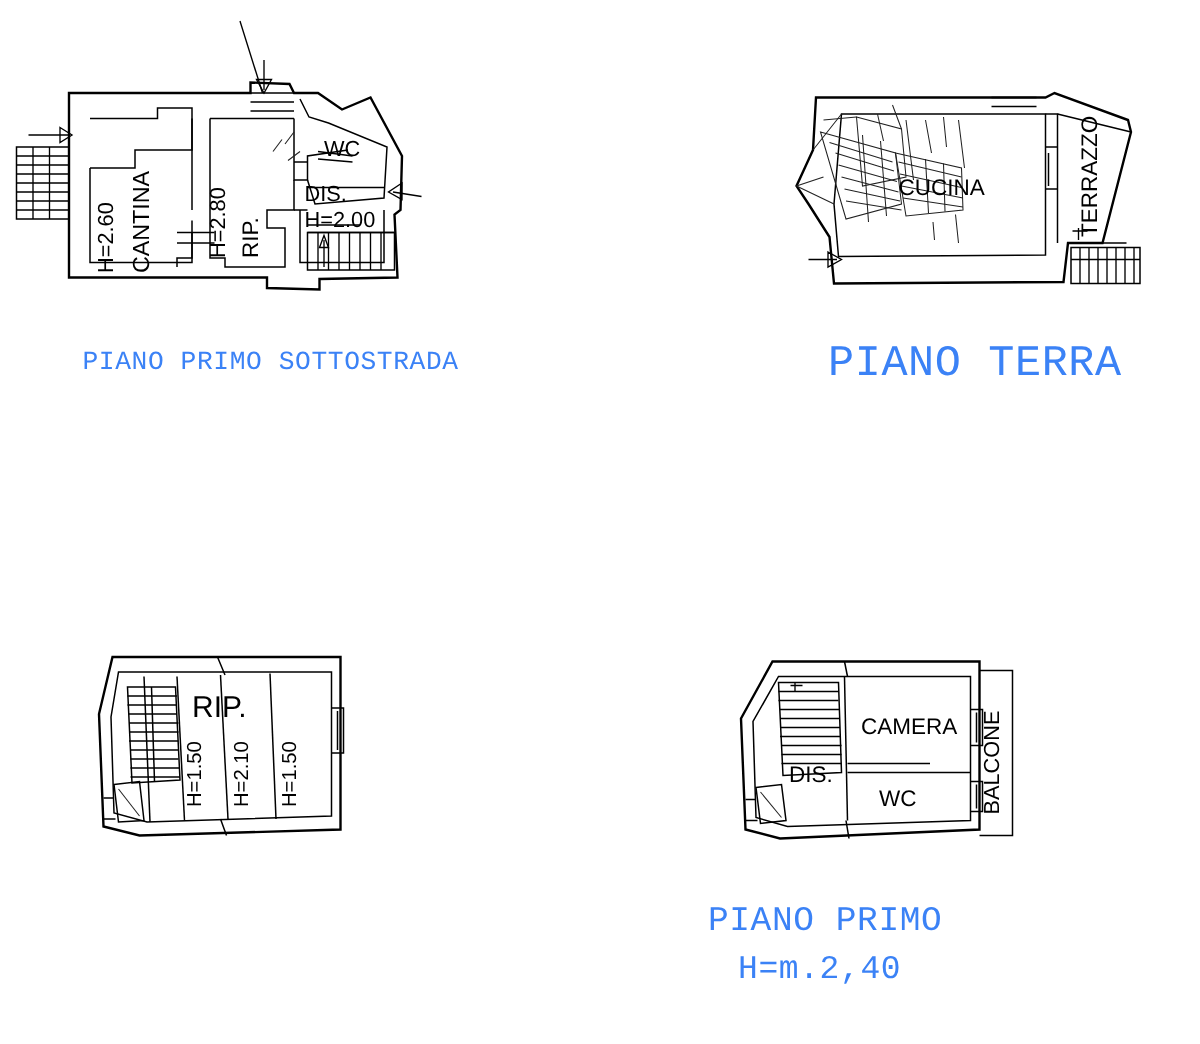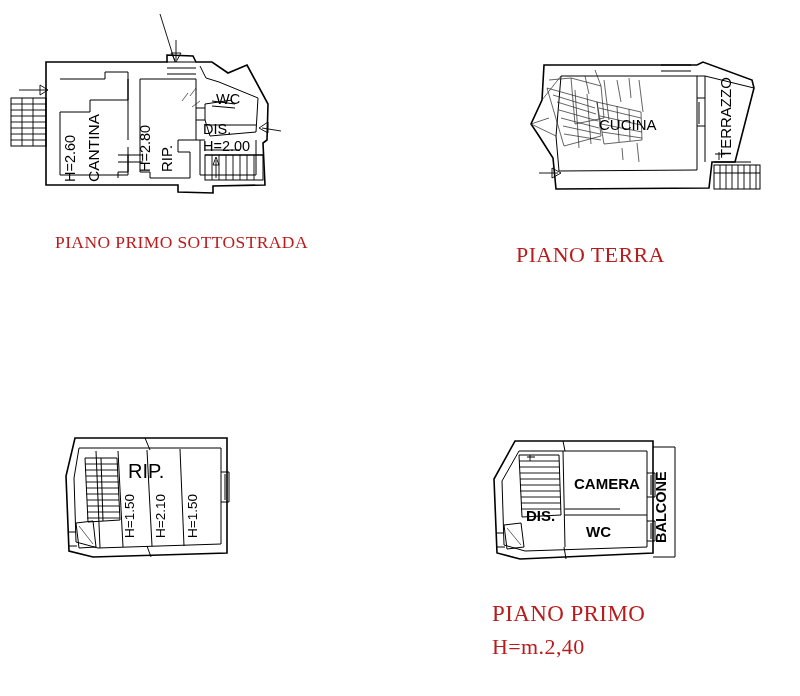--- a/index.html
+++ b/index.html
@@ -21,36 +21,36 @@
     left: 0; top: 0;
     width: 800px;
     height: 696px;
     background: #ffffff;
   }
   .plan-block {
     position: absolute;
   }
   .caption {
     position: absolute;
-    font-family: Liberation Serif, serif;
-    color: #b91c1c;
+    font-family: Liberation Mono, monospace;
+    color: #3b82f6;
     white-space: nowrap;
     letter-spacing: 0.4px;
   }
   .caption.lvl1 { font-size: 17px; }
   .caption.lvl2 { font-size: 21px; }
   .caption.lvl3 { font-size: 18px; }
   .caption.lvl4 { font-size: 22px; }
 
   
   #cap-sottostrada-title { left: 55px;  top: 232px; font-size: 17.5px; }
-  #cap-terra-title       { left: 516px; top: 226px; font-size: 22px; margin-top: 16px; }
+  #cap-terra-title       { left: 552px; top: 226px; font-size: 29px; }
   #cap-terra-height      { left: 540px; top: 252px; font-size: 21px; }
   #cap-secondo-title     { left: 76px;  top: 602px; font-size: 19px; }
-  #cap-primo-title       { left: 492px; top: 601px; font-size: 23px; }
+  #cap-primo-title       { left: 472px; top: 601px; font-size: 23px; }
   #cap-primo-height      { left: 492px; top: 634px; font-size: 22px; }
 
   svg { display: block; }
   svg text {
     font-family: "Liberation Sans", sans-serif;
     fill: #000000;
   }
   .wall        { stroke: #000000; fill: none; stroke-width: 1.6; }
   .wall-thin   { stroke: #000000; fill: none; stroke-width: 1; }
   .wall-hair   { stroke: #222222; fill: none; stroke-width: 0.7; }
@@ -225,21 +225,21 @@
       <path class="wall-thin" d="M170,54 L170,80"></path>
 
       <text x="73" y="58" font-size="20">RIP.</text>
       <text x="79" y="118" font-size="13.5" transform="rotate(-90 79 118)">H=1.50</text>
       <text x="110" y="118" font-size="13.5" transform="rotate(-90 110 118)">H=2.10</text>
       <text x="142" y="118" font-size="13.5" transform="rotate(-90 142 118)">H=1.50</text>
     </svg>
   </div>
 
 
-  <div class="plan-block" style="left:485px; top:425px;font-weight:bold;">
+  <div class="plan-block" style="left:485px; top:425px;">
     <svg width="230" height="165" viewBox="0 0 230 165">
 
       <path class="wall" d="M30,16 L168,16 L168,128 L35,134 L12,128 L9,54 Z"></path>
       <path class="wall-thin" d="M34,26 L162,26 L162,122 L40,126 L19,120 L17,56 Z"></path>
 
       <path class="wall-thin" d="M78,26 L80,122"></path>
       <path class="wall-thin" d="M80,90 L162,90"></path>
       <path class="wall-thin" d="M80,84 L135,84"></path>
       <path class="wall-thin" d="M78,16 L80,26"></path>
       <path class="wall-thin" d="M79,122 L81,134"></path>

